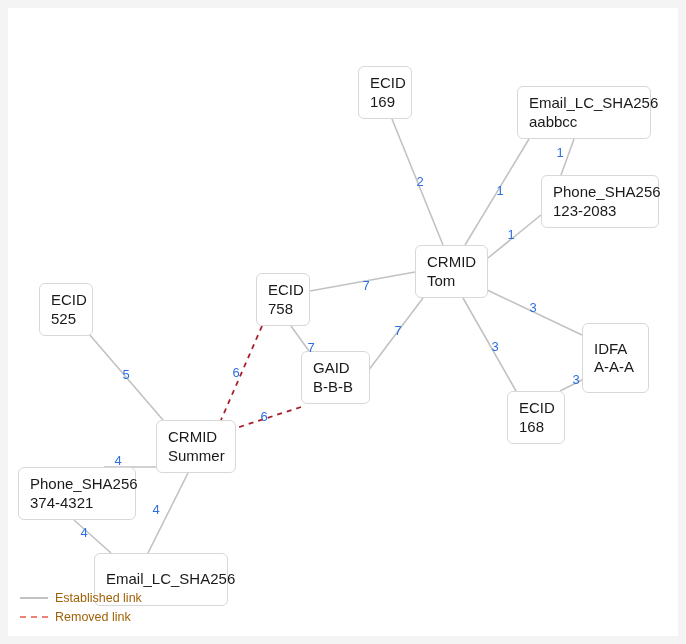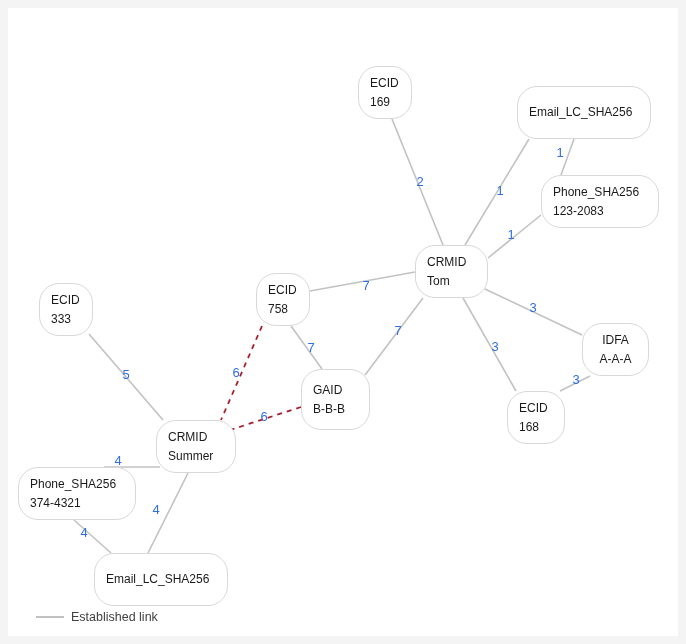--- a/index.html
+++ b/index.html
@@ -26,47 +26,47 @@
     left: 0;
     top: 0;
     width: 670px;
     height: 628px;
   }
   .node {
     position: absolute;
     box-sizing: border-box;
     background: #ffffff;
     border: 1px solid #d8d8d8;
-    border-radius: 20px;
+    border-radius: 6px;
     display: flex;
     flex-direction: column;
     justify-content: center;
     padding: 7px 11px;
     color: #1a1a1a;
-    font-size: 12px;
+    font-size: 15px;
     line-height: 18.5px;
     white-space: nowrap;
   }
   .node-line {
     display: block;
   }
   .edge-label {
     position: absolute;
     color: #2f6fe0;
     font-size: 13px;
     line-height: 13px;
     transform: translate(-50%, -50%);
     white-space: nowrap;
   }
   #legend {
     position: absolute;
-    left: 28px;
+    left: 12px;
     bottom: 10px;
     font-size: 12.5px;
-    color: #404040;
+    color: #a16207;
   }
   .legend-row {
     display: flex;
     align-items: center;
     height: 19px;
   }
   .legend-swatch {
     width: 28px;
     height: 0;
     margin-right: 7px;
@@ -103,42 +103,43 @@
       <line x1="66" y1="512" x2="103" y2="545" stroke="#c2c2c2" stroke-width="1.6"></line>
     </svg>
 
   <div id="nodes-layer">
       <div class="node" style="left: 350px; top: 58px; width: 54px; height: 53px;">
         <span class="node-line">ECID</span>
         <span class="node-line">169</span>
       </div>
       <div class="node" style="left: 509px; top: 78px; width: 134px; height: 53px;">
         <span class="node-line">Email_LC_SHA256</span>
+        <span class="node-line">aabbcc</span>
       </div>
       <div class="node" style="left: 533px; top: 167px; width: 118px; height: 53px;">
         <span class="node-line">Phone_SHA256</span>
         <span class="node-line">123-2083</span>
       </div>
       <div class="node" style="left: 407px; top: 237px; width: 73px; height: 53px;">
         <span class="node-line">CRMID</span>
         <span class="node-line">Tom</span>
       </div>
       <div class="node" style="left: 248px; top: 265px; width: 54px; height: 53px;">
         <span class="node-line">ECID</span>
         <span class="node-line">758</span>
       </div>
       <div class="node" style="left: 31px; top: 275px; width: 54px; height: 53px;">
         <span class="node-line">ECID</span>
-        <span class="node-line">333</span>
+        <span class="node-line">525</span>
       </div>
-      <div class="node" style="left: 574px; top: 315px; width: 67px; height: 53px; text-align: center;">
+      <div class="node" style="left: 574px; top: 315px; width: 67px; height: 70px;">
         <span class="node-line">IDFA</span>
         <span class="node-line">A-A-A</span>
       </div>
-      <div class="node" style="left: 293px; top: 361px; width: 69px; height: 61px;">
+      <div class="node" style="left: 293px; top: 343px; width: 69px; height: 53px;">
         <span class="node-line">GAID</span>
         <span class="node-line">B-B-B</span>
       </div>
       <div class="node" style="left: 499px; top: 383px; width: 58px; height: 53px;">
         <span class="node-line">ECID</span>
         <span class="node-line">168</span>
       </div>
       <div class="node" style="left: 148px; top: 412px; width: 80px; height: 53px;">
         <span class="node-line">CRMID</span>
         <span class="node-line">Summer</span>
@@ -168,15 +169,19 @@
       <div class="edge-label" style="left: 110px; top: 452px;">4</div>
       <div class="edge-label" style="left: 148px; top: 501px;">4</div>
       <div class="edge-label" style="left: 76px; top: 524px;">4</div>
     </div>
 
   <div id="legend">
     <div class="legend-row">
       <span class="legend-swatch legend-solid"></span>
       <span>Established link</span>
     </div>
+    <div class="legend-row">
+      <span class="legend-swatch legend-dashed"></span>
+      <span>Removed link</span>
+    </div>
   </div>
 
 </div>
 
 </body></html>

